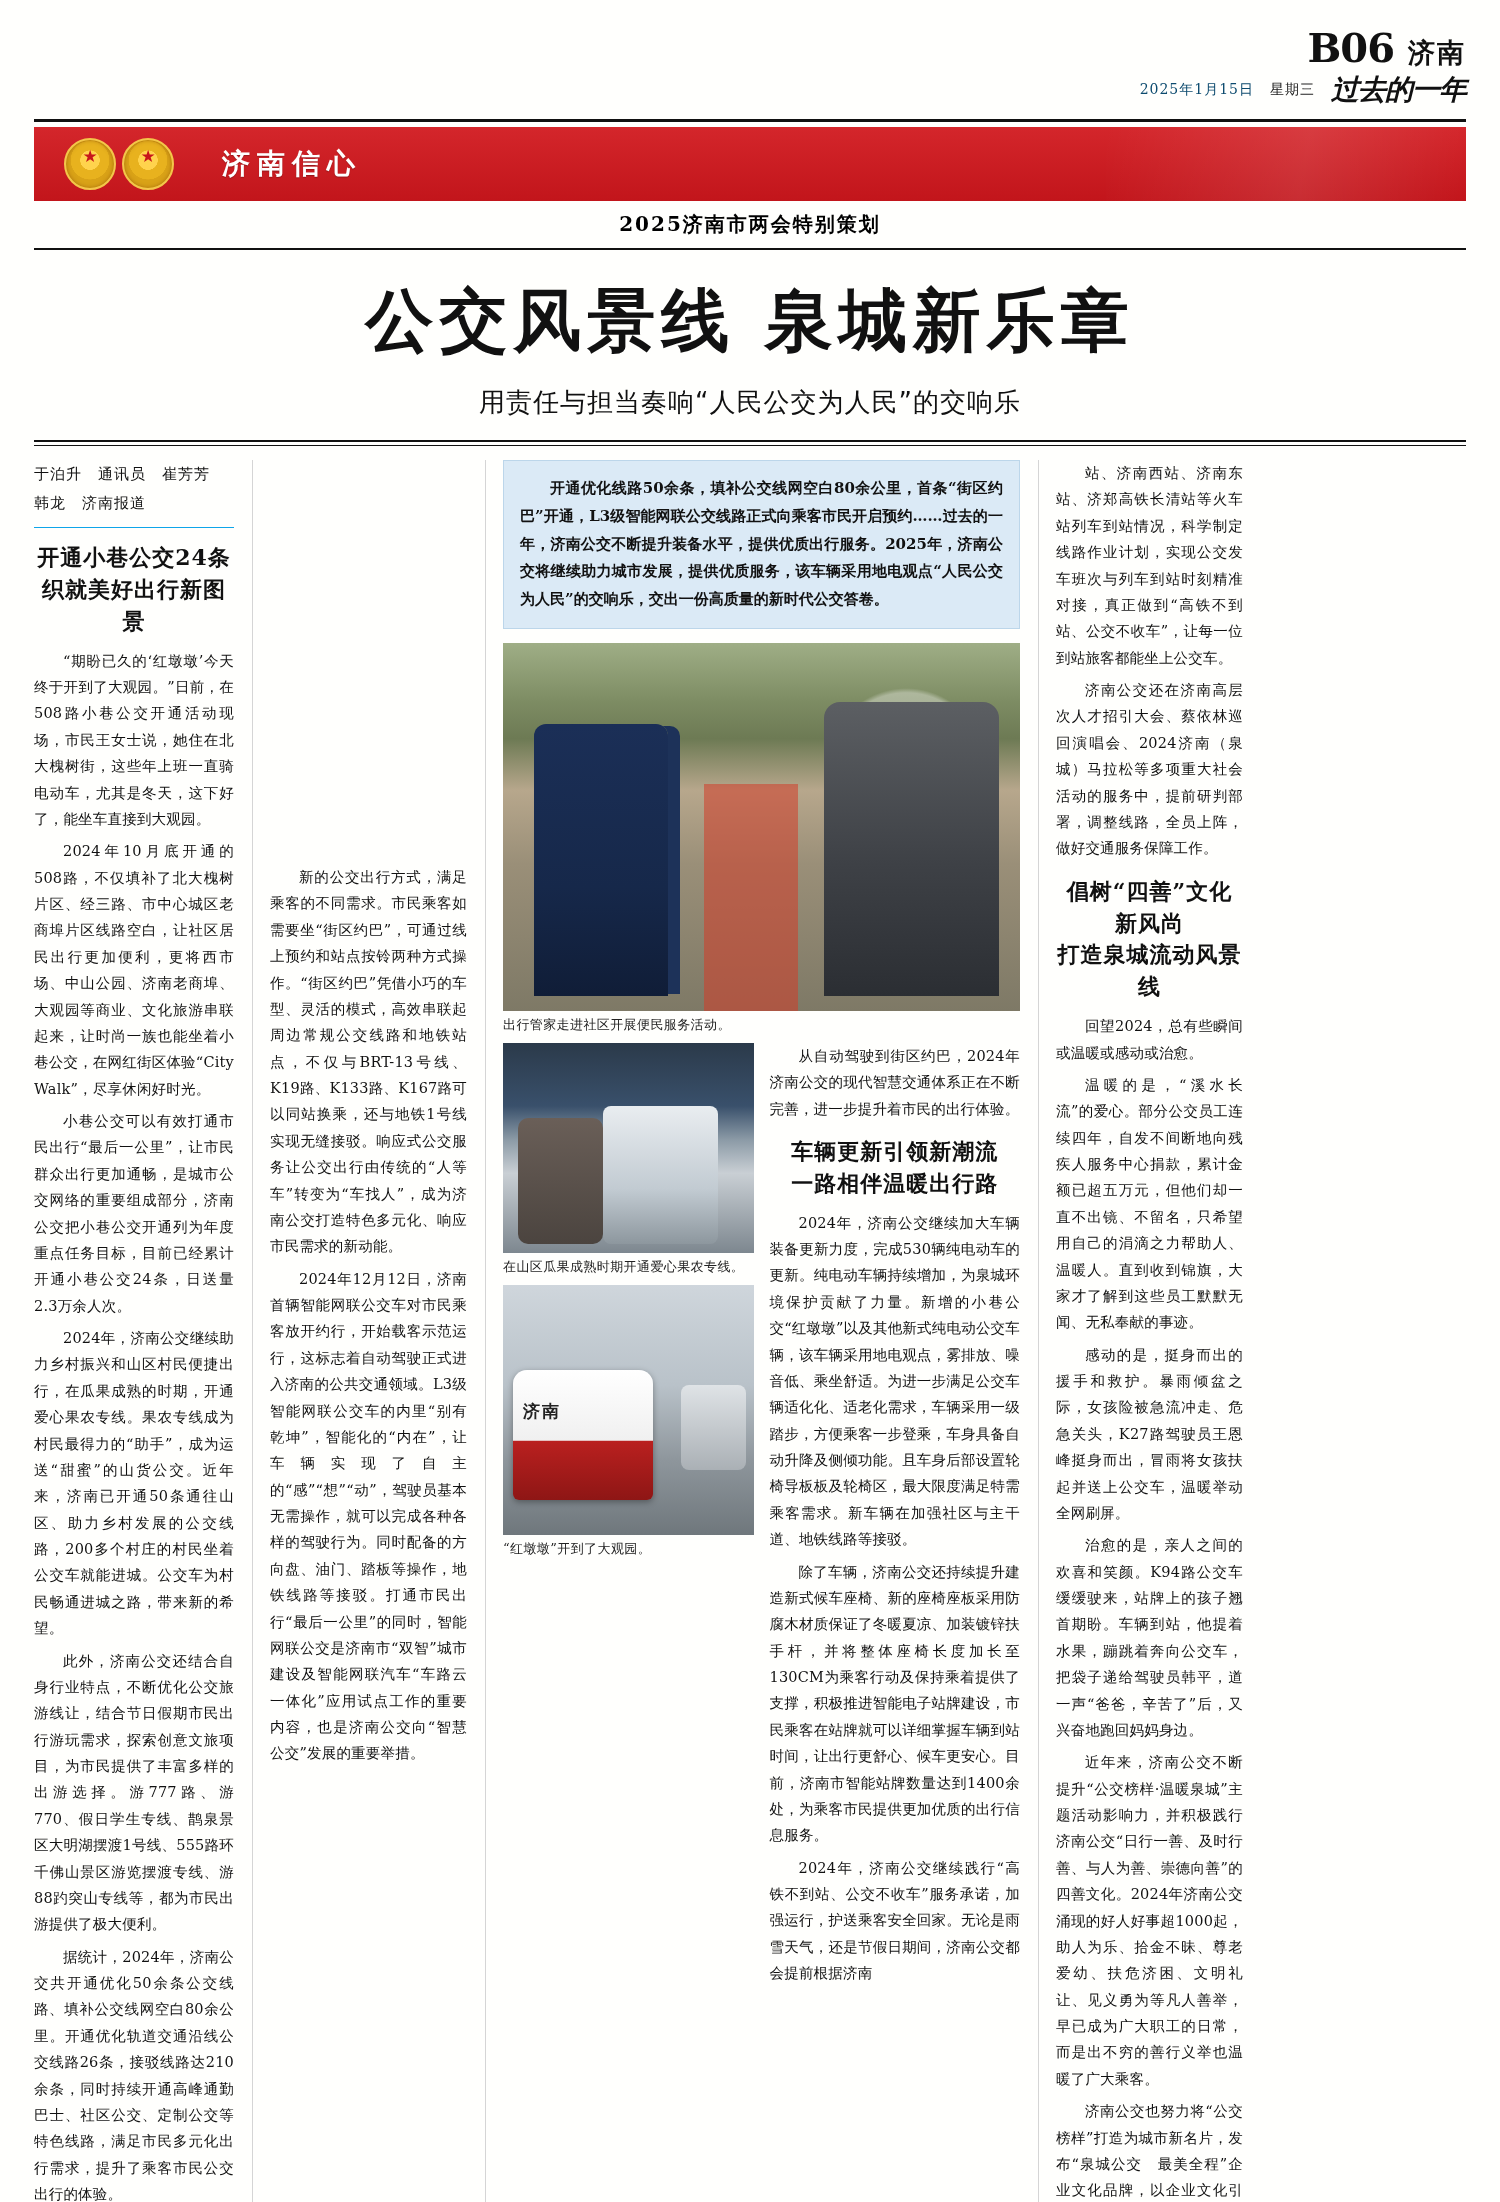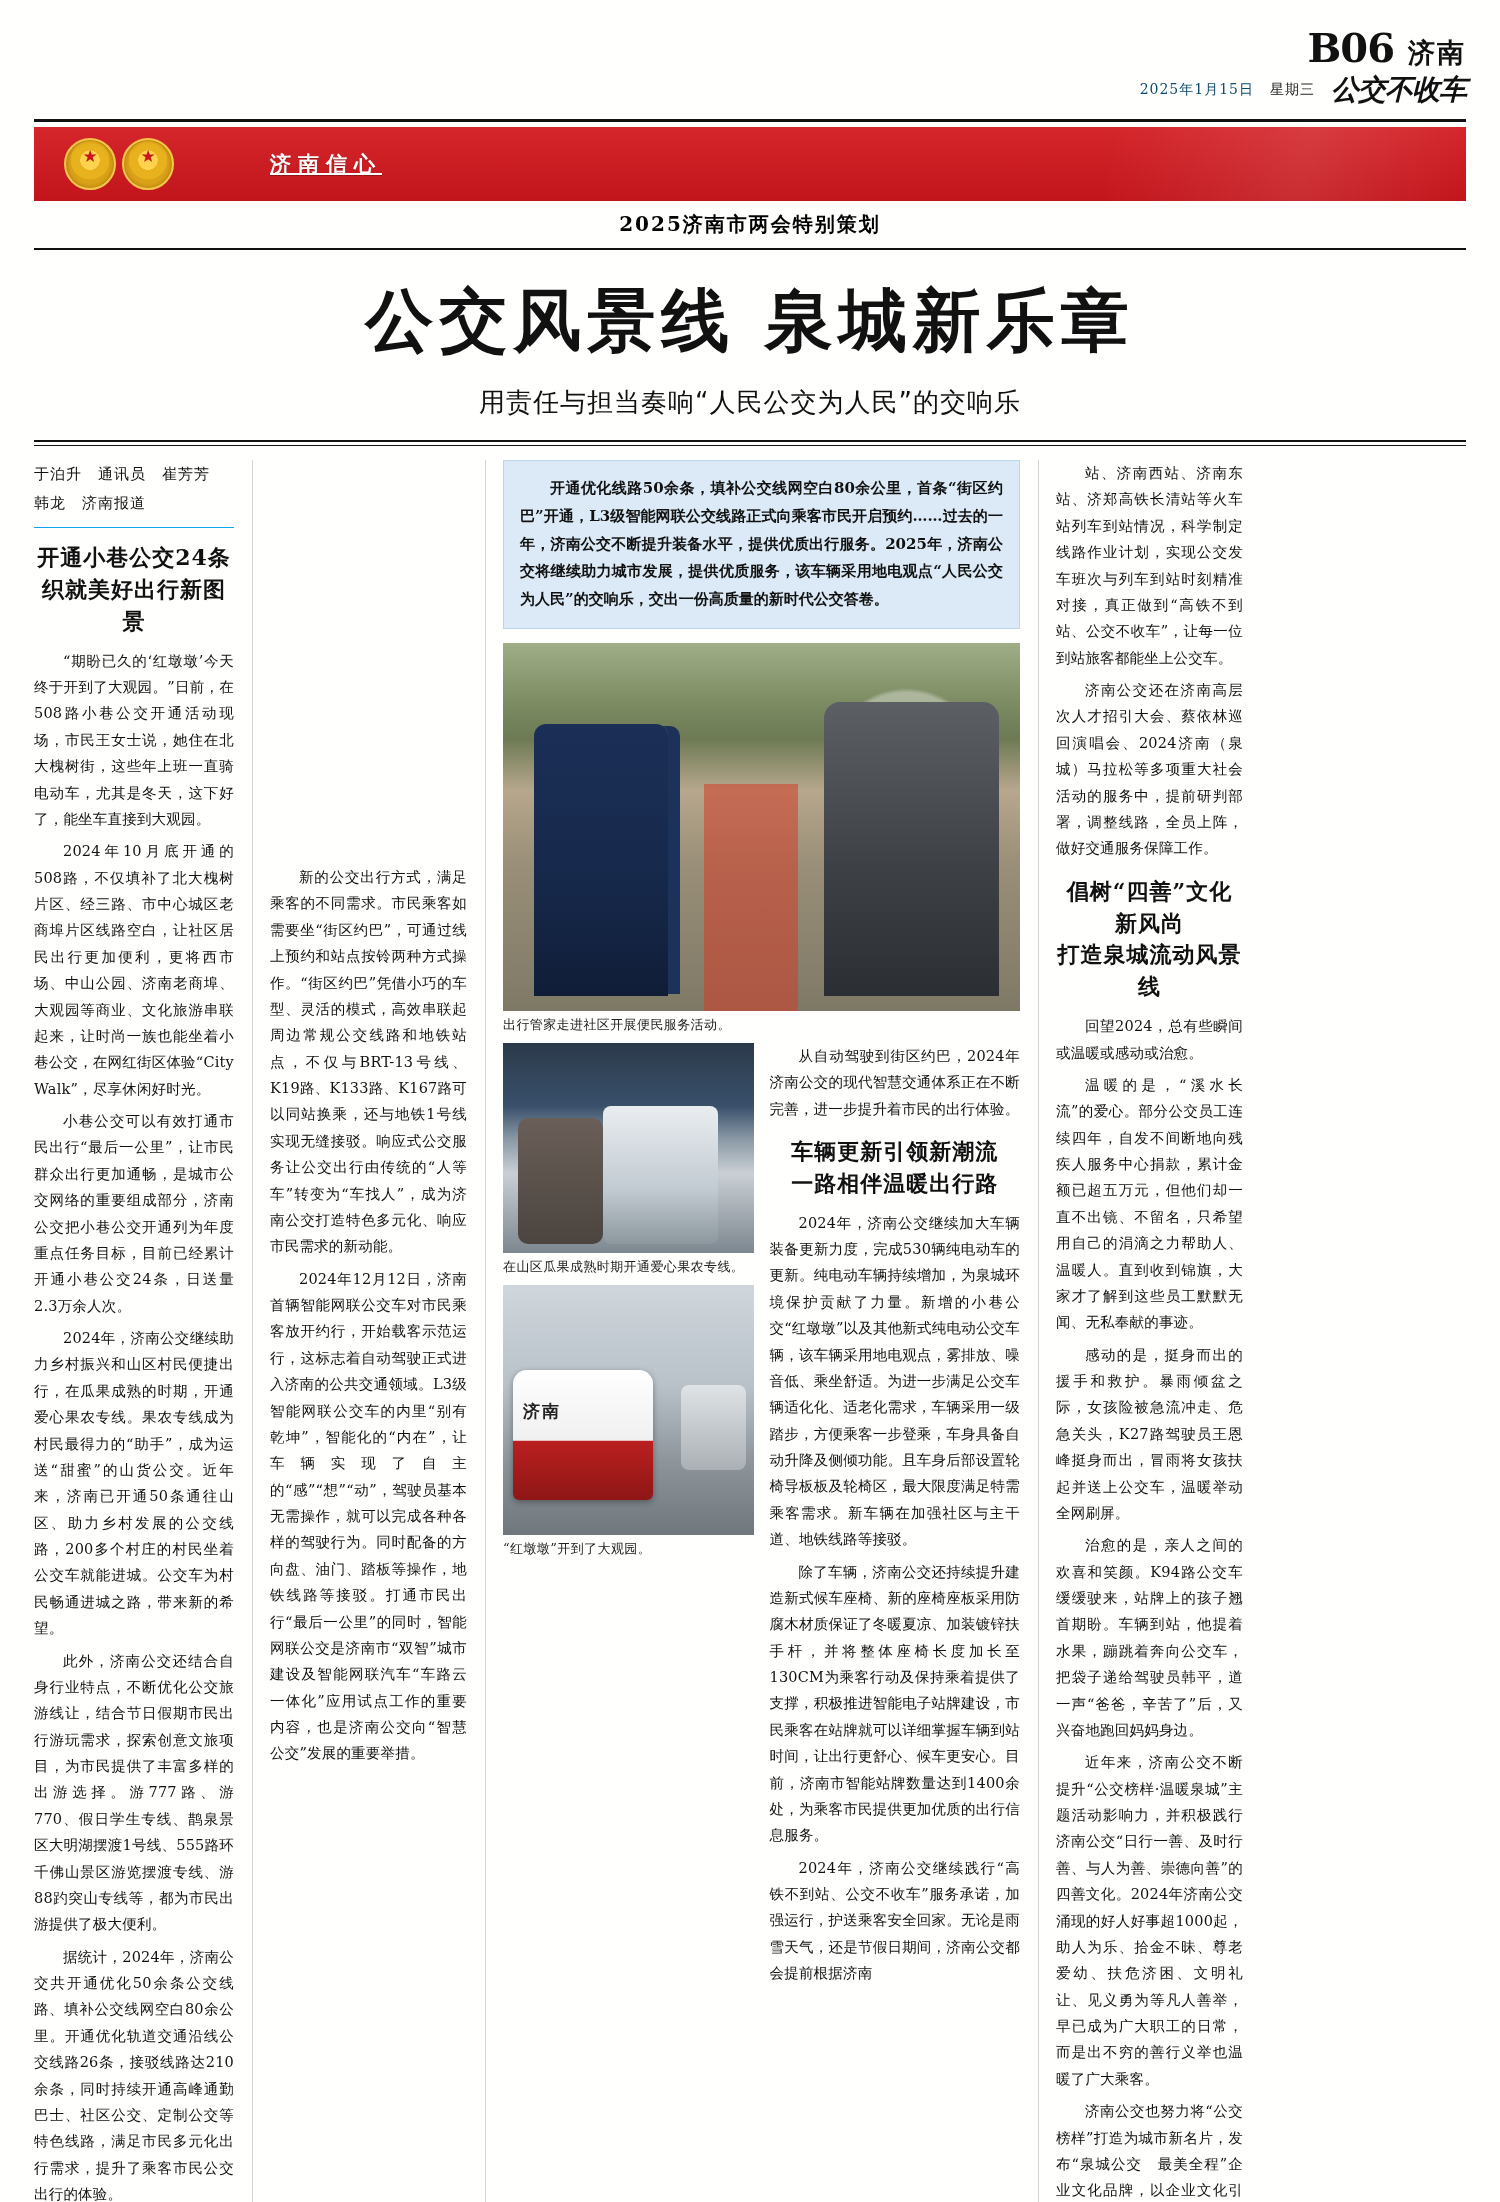--- a/index.html
+++ b/index.html
@@ -76,26 +76,25 @@
     position:relative;
     box-shadow:inset 0 0 4px rgba(120,60,0,.5);
   }
   .emblem:after{
     content:"★";
     position:absolute;left:0;right:0;top:6px;
     text-align:center;color:#c8151b;font-size:17px;
   }
   .banner-title{
     color:#fff;
-    font-size:21px;
+    font-size:28px;
     font-weight:bold;
     letter-spacing:7px;
-    margin-left:96px;
+    margin-left:48px;
     text-shadow:0 1px 1px rgba(0,0,0,.25);
-    text-decoration:underline;
   }
   .banner-stripe{
     position:absolute;right:0;top:0;bottom:0;width:360px;
     background:linear-gradient(100deg, rgba(255,255,255,0) 0%, rgba(255,255,255,.10) 55%, rgba(255,255,255,0) 100%);
   }
   .subbanner{
     text-align:center;
     padding:10px 0 4px 0;
   }
   .subbanner span{
@@ -247,21 +246,21 @@
 <div class="page">
 
   <div class="masthead">
     <div class="mast-left">
       <div class="page-code">B06</div>
       <div class="page-city">济南</div>
     </div>
     <div class="mast-right">
       <div class="mast-date">2025年1月15日</div>
       <div class="mast-weekday">星期三</div>
-      <div class="paper-logo">公交不收车</div>
+      <div class="paper-logo">过去的一年</div>
     </div>
   </div>
   <div class="mast-rule"></div>
 
   <div class="banner">
     <div class="emblems">
       <div class="emblem"></div>
       <div class="emblem"></div>
     </div>
     <div class="banner-title">济南信心</div>

